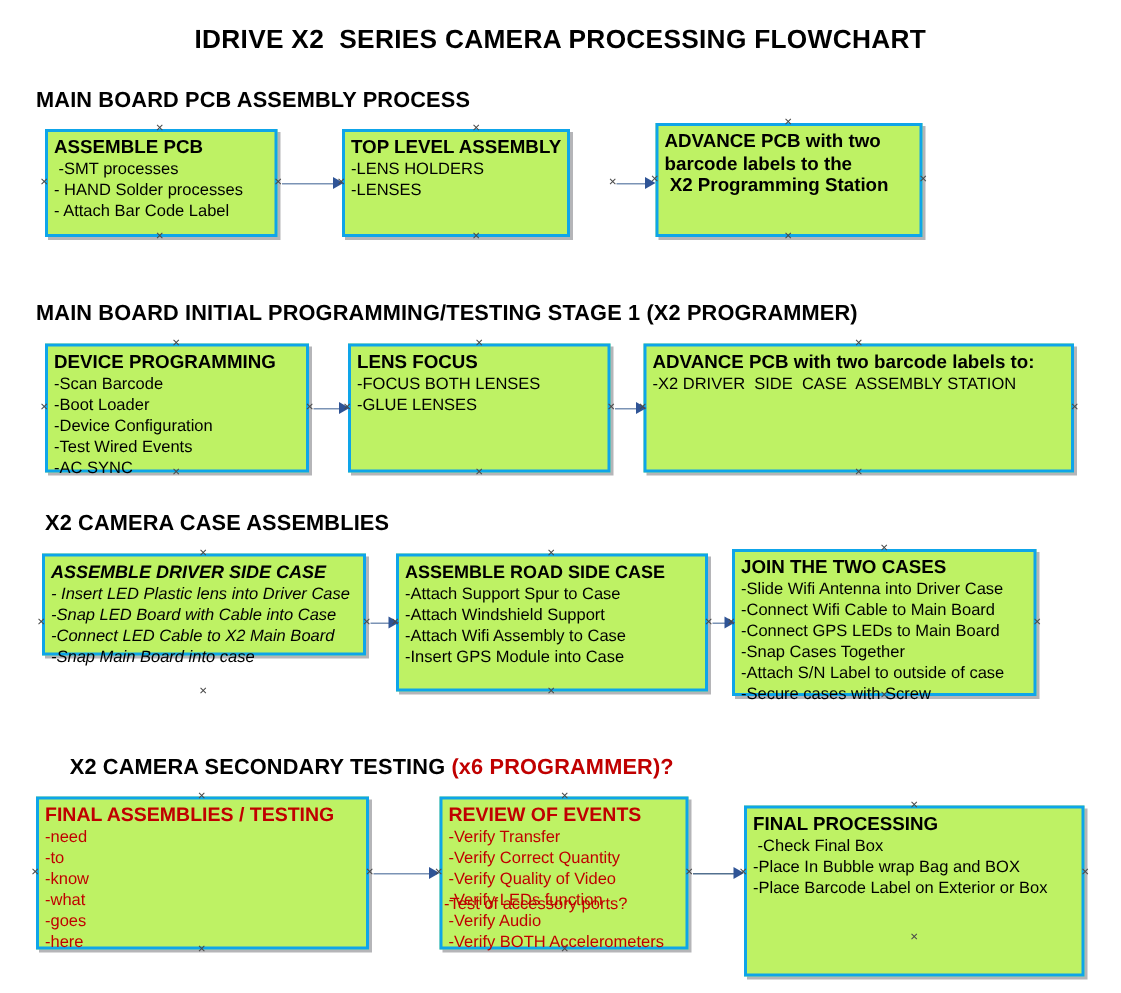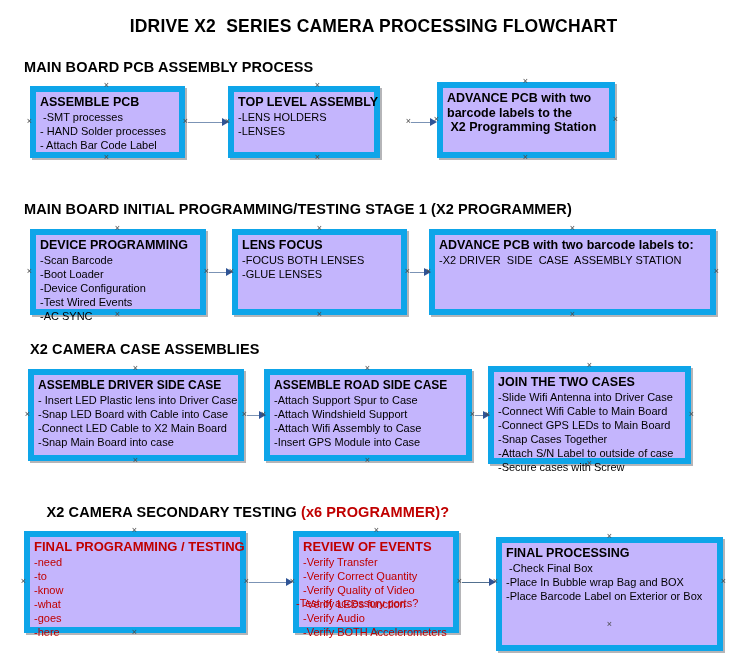--- a/index.html
+++ b/index.html
@@ -31,22 +31,22 @@
     color:#000;
     white-space:pre;
     letter-spacing:.1px;
   }
   .section-title .accent{color:#c00000;}
 
   
   .box{
     position:absolute;
     box-sizing:border-box;
-    background:#c4b5fd;
-    border:6px solid #0ea5e9;
+    background:#bef264;
+    border:2px solid #0ea5e9;
     box-shadow:2px 2px 0 0 rgba(120,120,125,.55);
     padding:3px 4px 2px 4px;
     overflow:visible;
   }
   .box .bt{
     font-size:12.5px;
     font-weight:bold;
     color:#000;
     line-height:14.5px;
     white-space:pre;
@@ -177,21 +177,21 @@
     <div class="bt">ADVANCE PCB with two barcode labels to:</div>
     <div class="bl">-X2 DRIVER  SIDE  CASE  ASSEMBLY STATION</div>
   </div>
   <div class="xm" style="left:569px;top:225px;"></div>
   <div class="xm" style="left:569px;top:311px;"></div>
   <div class="xm" style="left:425px;top:268px;"></div>
   <div class="xm" style="left:713px;top:268px;"></div>
 
   <div class="section-title" style="left:30px;top:341px;">X2 CAMERA CASE ASSEMBLIES</div>
 
-  <div class="box" style="left:28px;top:369px;width:216px;height:92px;">
+  <div class="box" style="left:28px;top:369px;width:216px;height:68px;font-style:italic;">
     <div class="bt small">ASSEMBLE DRIVER SIDE CASE</div>
     <div class="bl">- Insert LED Plastic lens into Driver Case</div>
     <div class="bl">-Snap LED Board with Cable into Case</div>
     <div class="bl">-Connect LED Cable to X2 Main Board</div>
     <div class="bl">-Snap Main Board into case</div>
   </div>
   <div class="xm" style="left:132px;top:365px;"></div>
   <div class="xm" style="left:132px;top:457px;"></div>
   <div class="xm" style="left:24px;top:411px;"></div>
   <div class="xm" style="left:241px;top:411px;"></div>
@@ -226,21 +226,21 @@
   <div class="xm" style="left:586px;top:362px;"></div>
   <div class="xm" style="left:586px;top:460px;"></div>
   <div class="xm" style="left:484px;top:411px;"></div>
   <div class="xm" style="left:688px;top:411px;"></div>
 
   <div class="section-title" style="left:30px;top:488px;">
     <span>X2 CAMERA SECONDARY TESTING </span><span class="accent">(x6 PROGRAMMER)?</span>
   </div>
 
   <div class="box red" style="left:24px;top:531px;width:222px;height:102px;">
-    <div class="bt">FINAL PROGRAMMING / TESTING</div>
+    <div class="bt">FINAL ASSEMBLIES / TESTING</div>
     <div class="bl">-need</div>
     <div class="bl">-to</div>
     <div class="bl">-know</div>
     <div class="bl">-what</div>
     <div class="bl">-goes</div>
     <div class="bl">-here</div>
   </div>
   <div class="xm" style="left:131px;top:527px;"></div>
   <div class="xm" style="left:131px;top:629px;"></div>
   <div class="xm" style="left:20px;top:578px;"></div>

